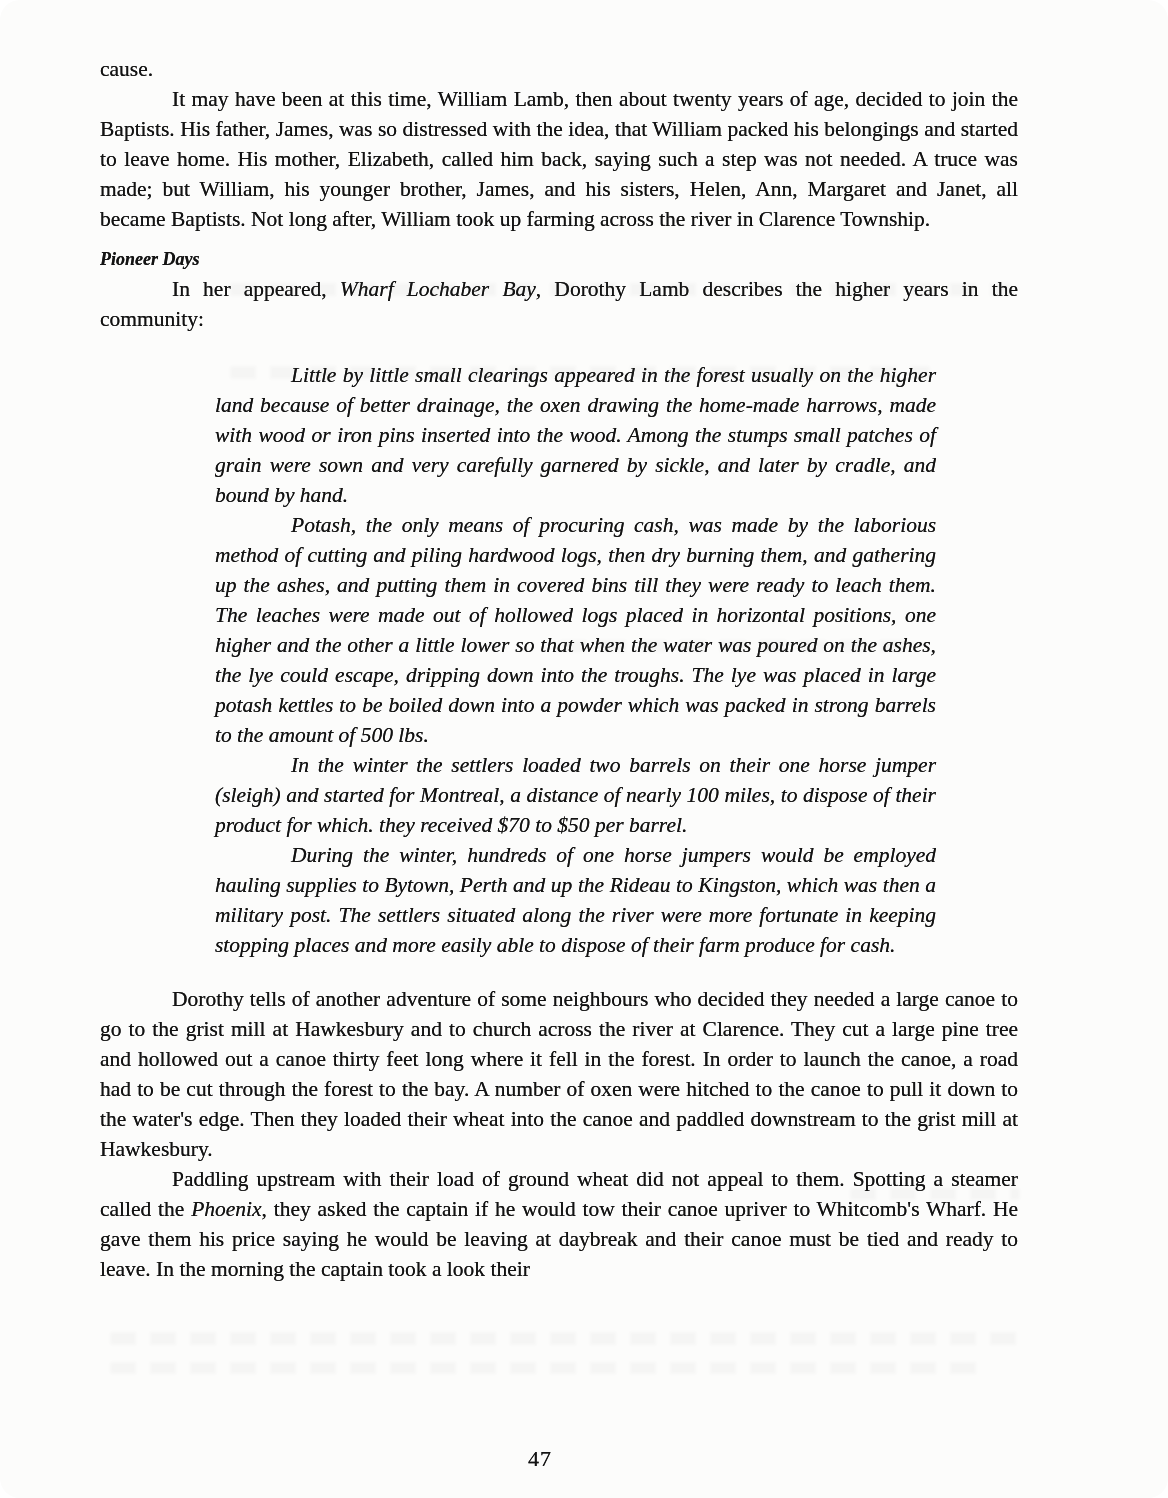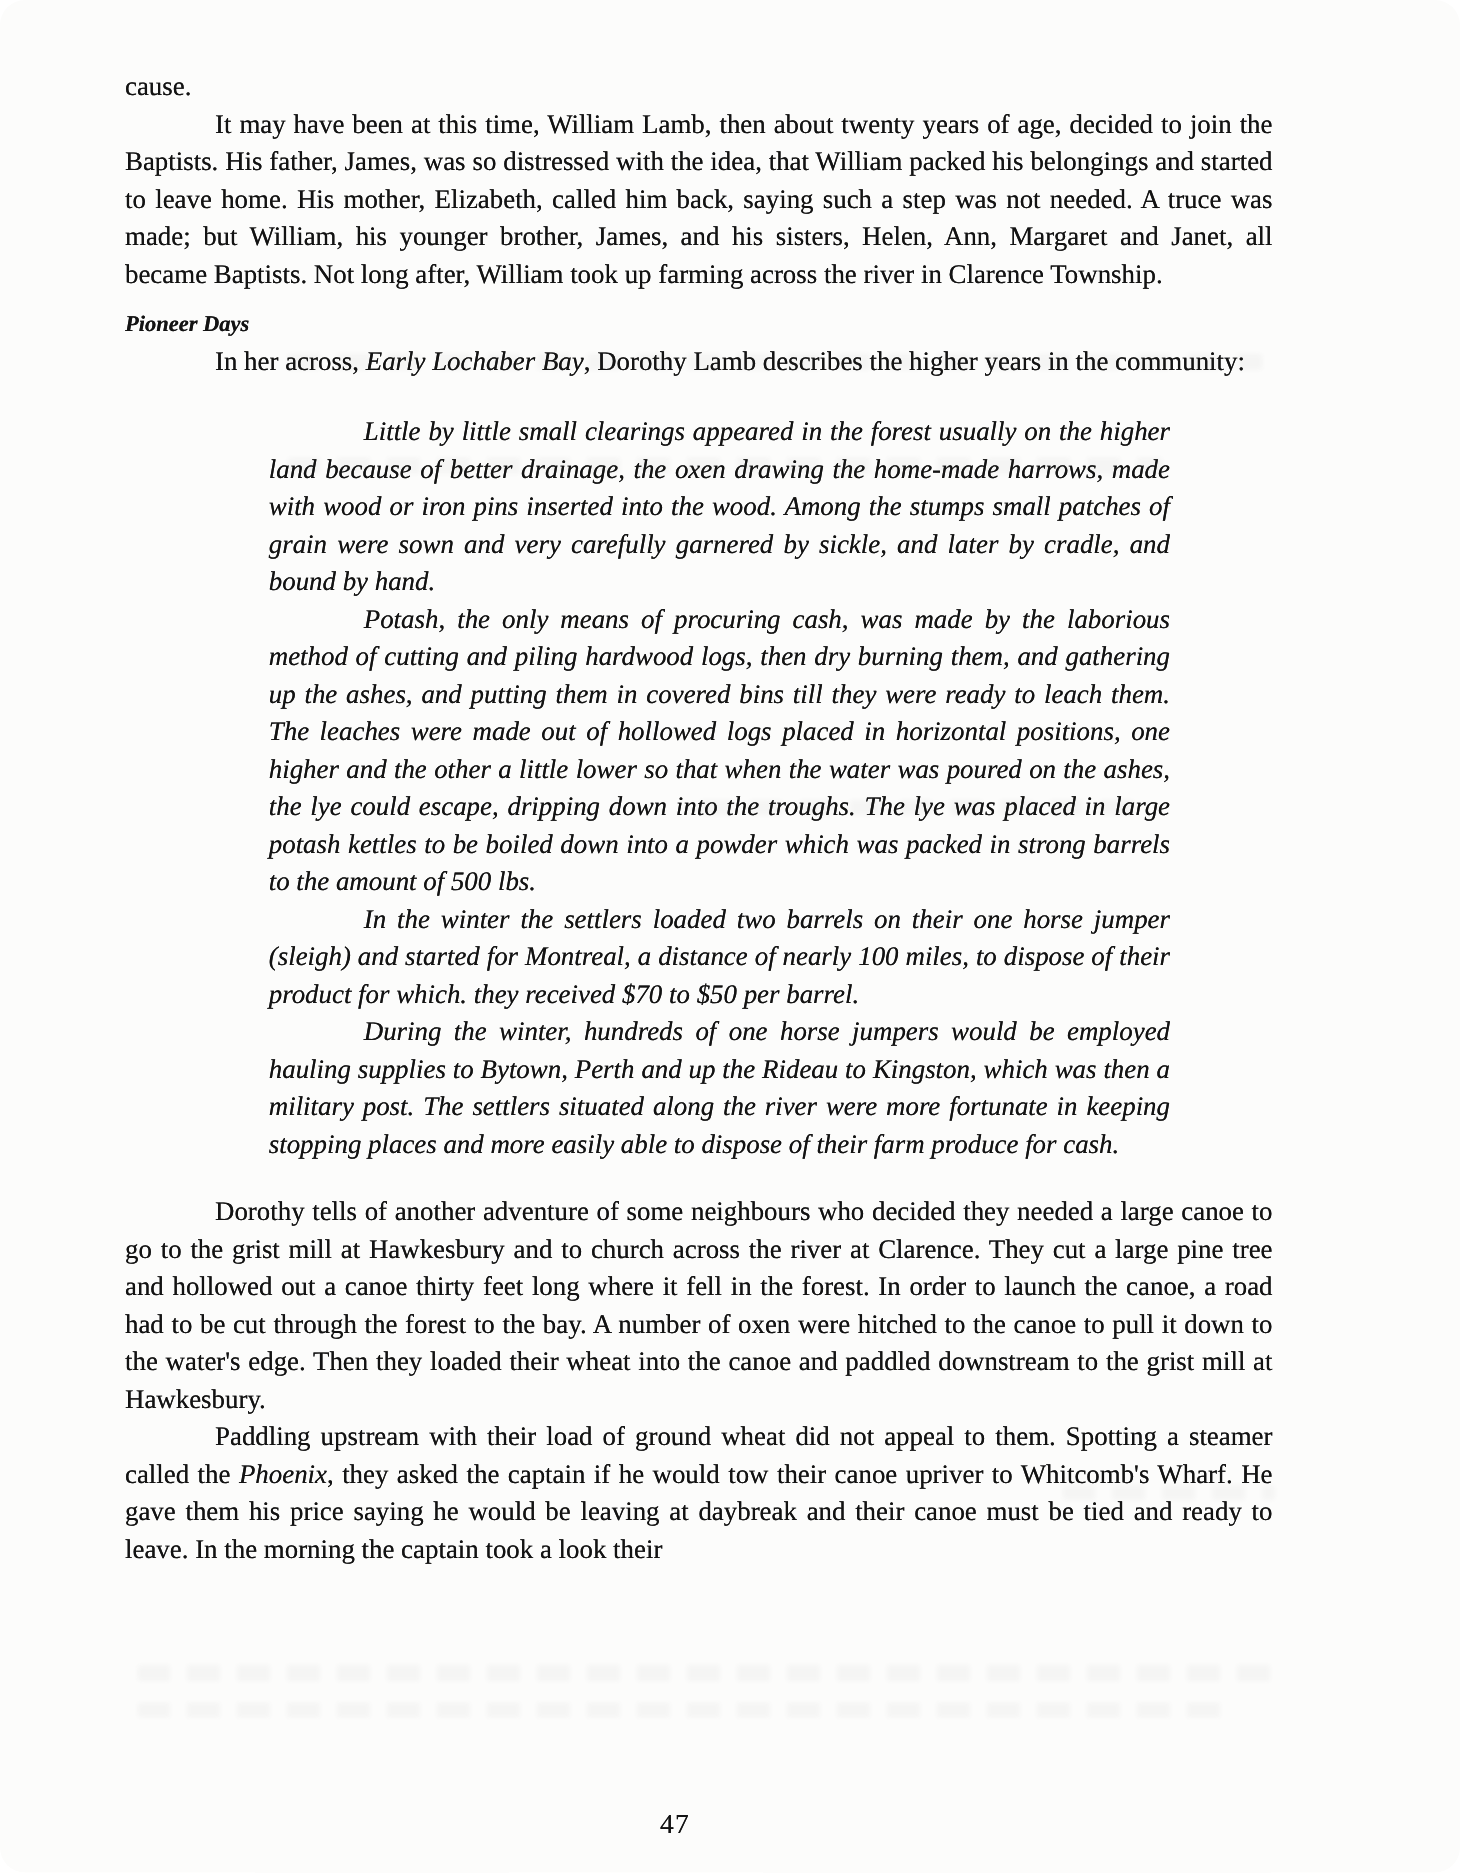--- a/index.html
+++ b/index.html
@@ -68,21 +68,21 @@
 <body>
 
 <div class="page">
 
   <p class="body-text no-indent">cause.</p>
 
   <p class="body-text first-indent">It may have been at this time, William Lamb, then about twenty years of age, decided to join the Baptists. His father, James, was so distressed with the idea, that William packed his belongings and started to leave home.  His mother, Elizabeth, called him back, saying such a step was not needed. A truce was made; but William, his younger brother, James, and his sisters, Helen, Ann, Margaret and Janet, all became Baptists. Not long after, William took up farming across the river in Clarence Township.</p>
 
   <h2 class="heading">Pioneer Days</h2>
 
-  <p class="body-text first-indent"><span>In her across, </span><span class="it">Early Lochaber Bay</span><span>, Dorothy Lamb describes the higher years in the community:</span></p>
+  <p class="body-text first-indent"><span>In her appeared, </span><span class="it">Wharf Lochaber Bay</span><span>, Dorothy Lamb describes the higher years in the community:</span></p>
 
   <div class="quote-block">
     <p class="quote-para">Little by little small clearings appeared in the forest usually on the higher land because of better drainage, the oxen drawing the home-made harrows, made with wood or iron pins inserted into the wood. Among the stumps small patches of grain were sown and very carefully garnered by sickle, and later by cradle, and bound by hand.</p>
     <p class="quote-para">Potash, the only means of procuring cash, was made by the laborious method of cutting and piling hardwood logs, then dry burning them, and gathering up the ashes, and putting them in covered bins till they were ready to leach them.  The leaches were made out of hollowed logs placed in horizontal positions, one higher and the other a little lower so that when the water was poured on the ashes, the lye could escape, dripping down into the troughs.  The lye was placed in large potash kettles to be boiled down into a powder which was packed in strong barrels to the amount of 500 lbs.</p>
     <p class="quote-para">In the winter the settlers loaded two barrels on their one horse jumper (sleigh) and started for Montreal, a distance of nearly 100 miles, to dispose of their product for which. they received $70 to $50 per barrel.</p>
     <p class="quote-para">During the winter, hundreds of one horse jumpers would be employed hauling supplies to Bytown, Perth and up the Rideau to Kingston, which was then a military post.  The settlers situated along the river were more fortunate in keeping stopping places and more easily able to dispose of their farm produce for cash.</p>
   </div>
 
   <p class="body-text first-indent mt-section">Dorothy tells of another adventure of some neighbours who decided they needed a large canoe to go to the grist mill at Hawkesbury and to church across the river at Clarence.  They cut a large pine tree and hollowed out a canoe thirty feet long where it fell in the forest.  In order to launch the canoe, a road had to be cut through the forest to the bay.  A number of oxen were hitched to the canoe to pull it down to the water's edge. Then they loaded their wheat into the canoe and paddled downstream to the grist mill at Hawkesbury.</p>
 

